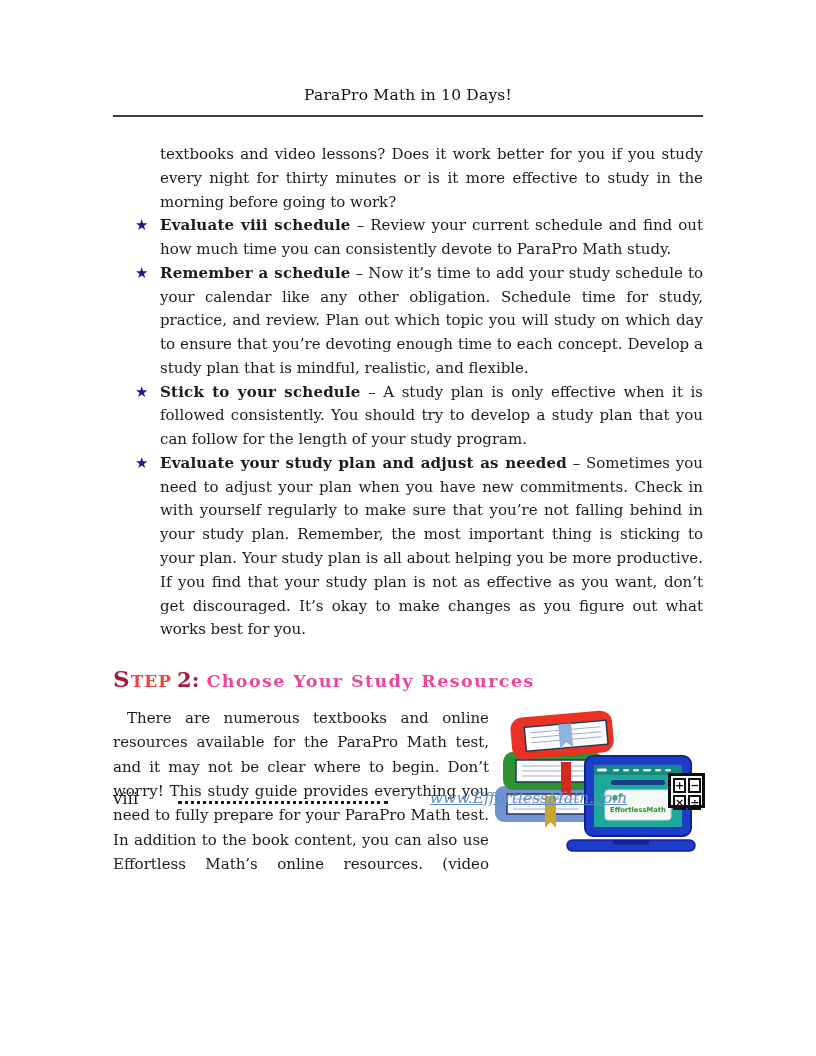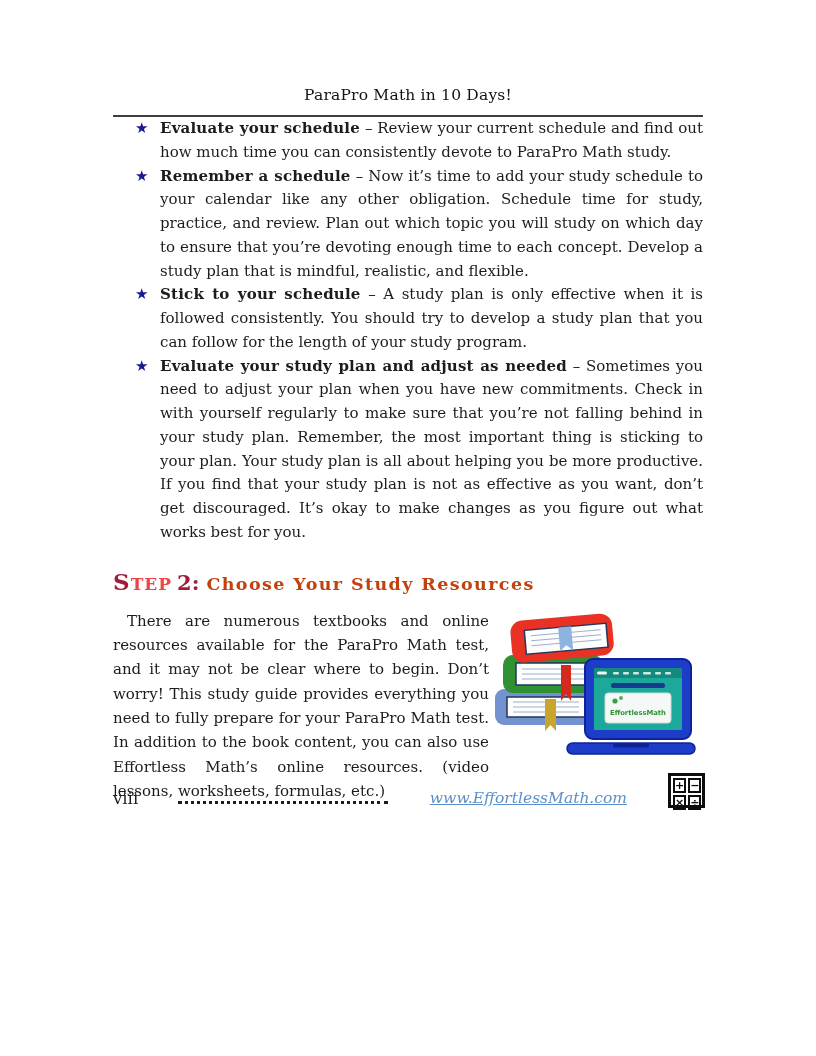--- a/index.html
+++ b/index.html
@@ -26,21 +26,21 @@
     font-family:"DejaVu Sans", sans-serif;
   }
   .bullet p { flex:1; margin:0; text-align:justify; font-size:15px; line-height:1.585; }
   .lead { font-weight:700; letter-spacing:0.2px; }
 
   
   .step-heading { margin:22px 0 0 0; white-space:nowrap; }
   .step-initial { color:#a21c3a; font-weight:700; font-size:23px; letter-spacing:1px; }
   .step-small   { color:#ef4444; font-weight:700; font-size:17px; letter-spacing:1px; }
   .step-num     { color:#a21c3a; font-weight:700; font-size:21px; margin-left:5px; }
-  .step-title   { color:#c2410c; font-weight:700; font-size:17.5px; letter-spacing:1.4px; margin-left:7px; }
+  .step-title   { color:#ec4899; font-weight:700; font-size:17.5px; letter-spacing:1.4px; margin-left:7px; }
 
   
   .section { display:flex; margin-top:13px; }
   .step2-para {
     flex:1; margin:0; text-align:justify; text-indent:14px;
     font-size:15px; line-height:1.62;
   }
   .illus { flex:0 0 210px; margin-left:4px; margin-top:-4px;text-decoration:underline; }
 
   
@@ -67,24 +67,25 @@
   }
 </style>
 </head>
 <body>
 
 <div class="page">
 
   <div class="header-title">ParaPro Math in 10 Days!</div>
   <hr class="header-rule">
 
+  <p class="intro">textbooks and video lessons? Does it work better for you if you study every night for thirty minutes or is it more effective to study in the morning before going to work?</p>
 
   <div class="bullet">
     <div class="star-cell">★</div>
-    <p><span class="lead">Evaluate your schedule</span> <span>– Review your current schedule and find out how much time you can consistently devote to ParaPro Math study.</span></p>
+    <p><span class="lead">Evaluate viii schedule</span> <span>– Review your current schedule and find out how much time you can consistently devote to ParaPro Math study.</span></p>
   </div>
 
   <div class="bullet">
     <div class="star-cell">★</div>
     <p><span class="lead">Remember a schedule</span> <span>– Now it’s time to add your study schedule to your calendar like any other obligation. Schedule time for study, practice, and review. Plan out which topic you will study on which day to ensure that you’re devoting enough time to each concept. Develop a study plan that is mindful, realistic, and flexible.</span></p>
   </div>
 
   <div class="bullet">
     <div class="star-cell">★</div>
     <p><span class="lead">Stick to your schedule</span> <span>– A study plan is only effective when it is followed consistently. You should try to develop a study plan that you can follow for the length of your study program.</span></p>

